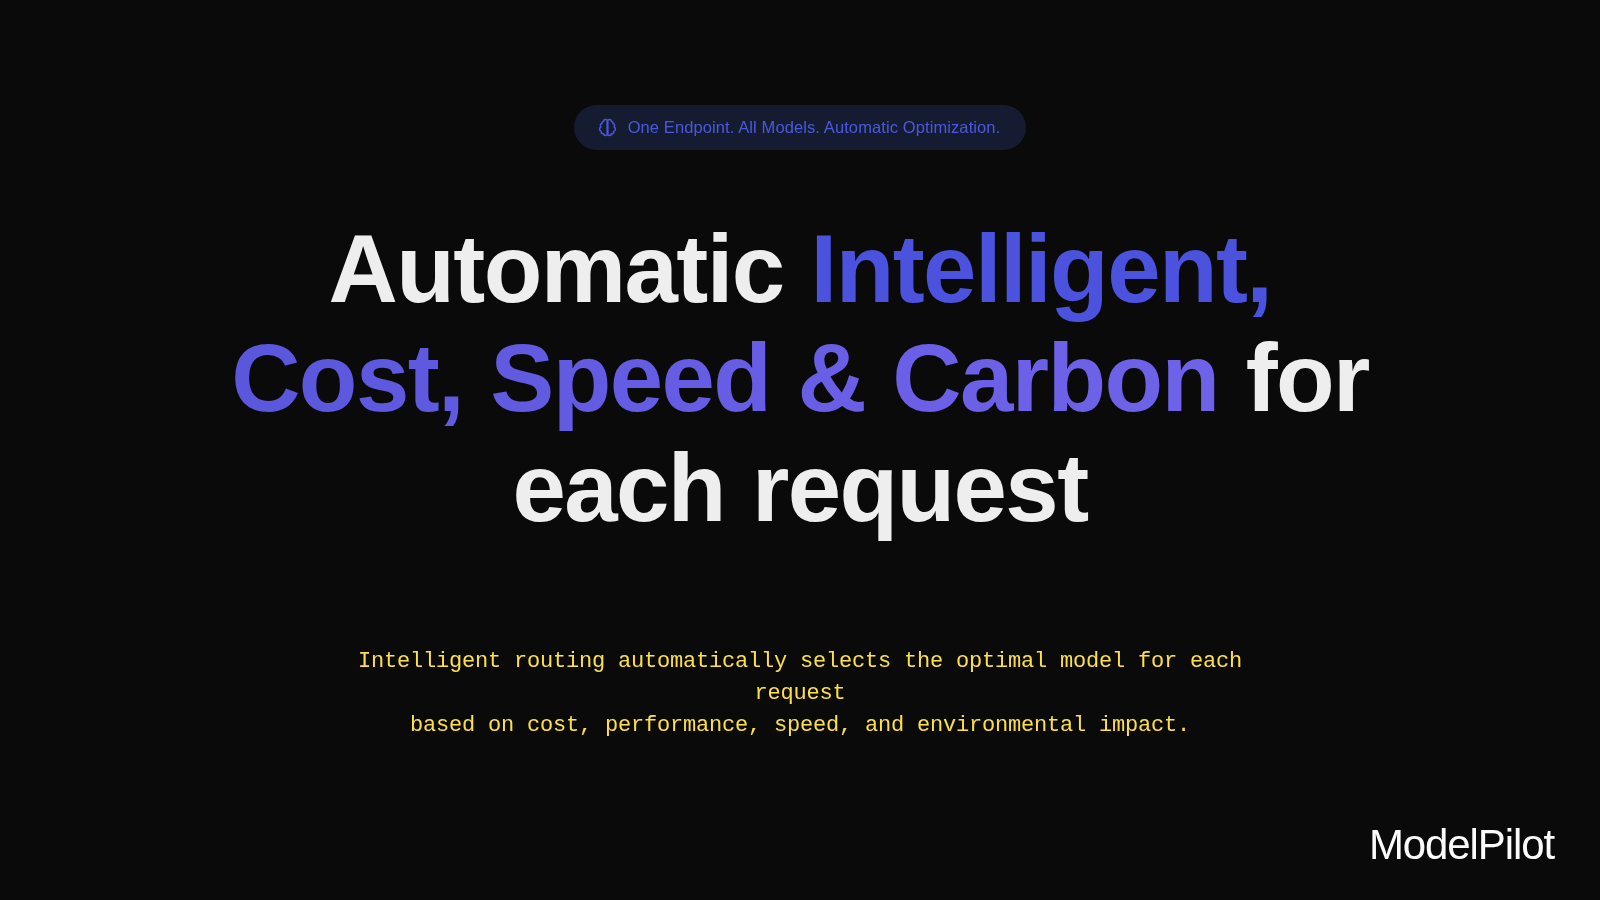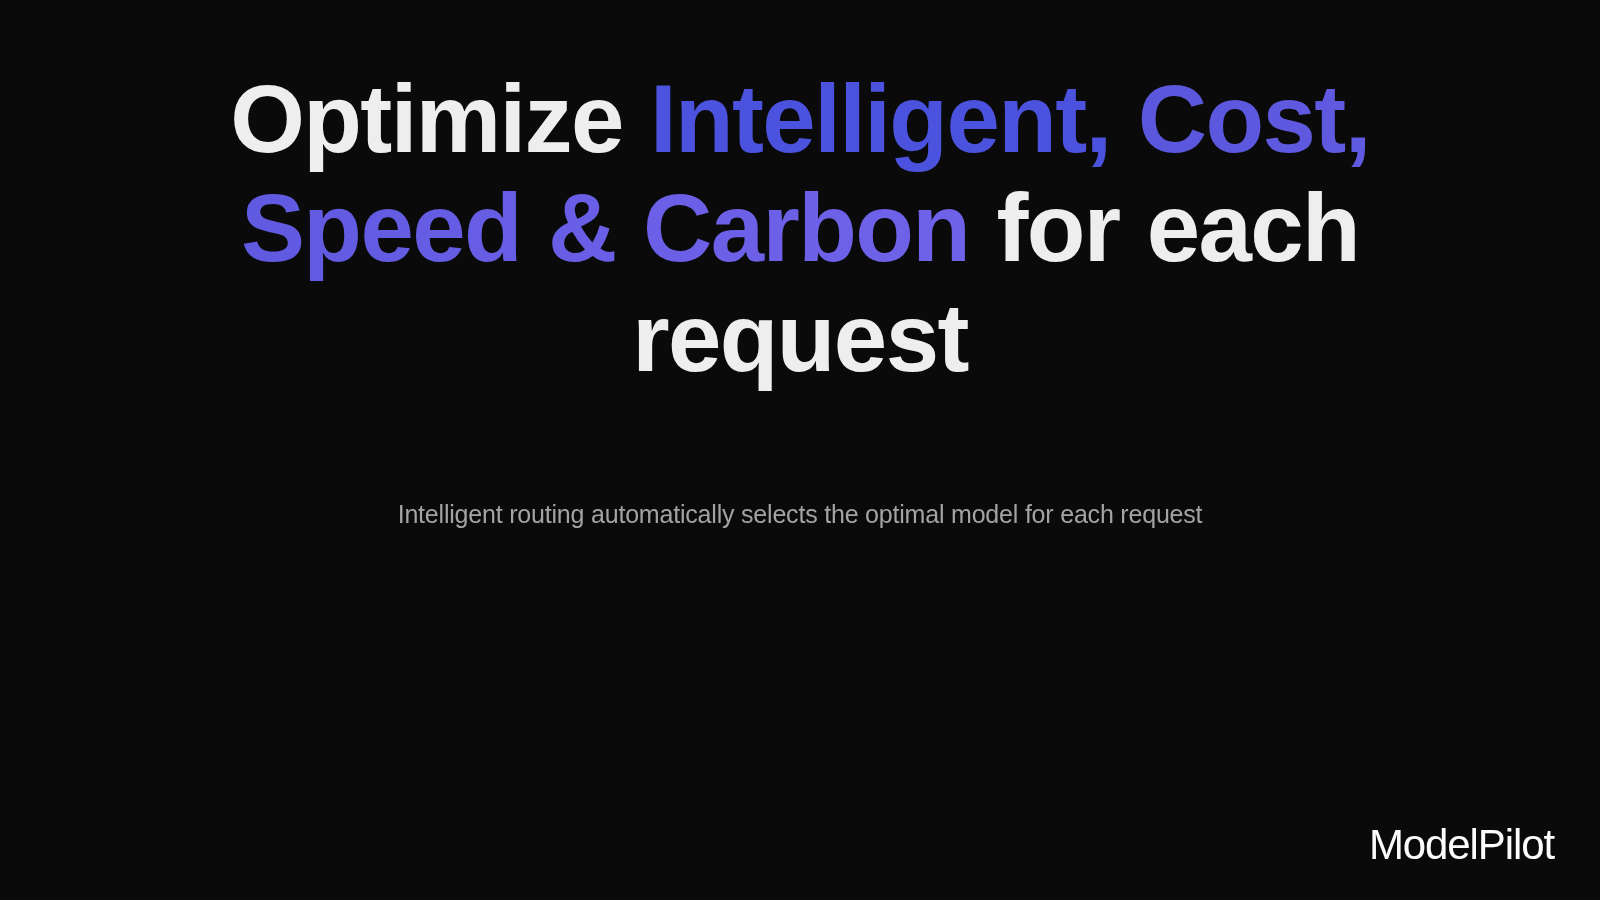--- a/index.html
+++ b/index.html
@@ -77,26 +77,26 @@
     background-clip:text;
     color:transparent;
     -webkit-text-fill-color:transparent;
   }
 
   
   .subtitle {
     margin-top:104px;
     width:930px;
     text-align:center;
-    font-size:25px;
+    font-size:22px;
     line-height:1.44;
     font-weight:400;
     letter-spacing:-0.2px;
-    color:#a3a3a3;
-    font-family:Liberation Sans, sans-serif;
+    color:#fde047;
+    font-family:Liberation Mono, monospace;
     font-stretch:condensed;
   }
   .subtitle .sub-line { display:block; }
 
   
   .wordmark {
     position:absolute;
     right:46px;
     bottom:34px;
     font-size:42px;
@@ -104,26 +104,37 @@
     letter-spacing:-1.1px;
     color:#fbfbfb;
     line-height:1;
   }
 </style>
 </head>
 <body>
 
 <div class="hero">
 
+  <div class="badge">
+    <span class="badge-icon">
+      <svg width="19" height="19" viewBox="0 0 24 24" fill="none" stroke="#4b58dd" stroke-width="1.9" stroke-linecap="round" stroke-linejoin="round">
+        <path d="M12 4.5a2.5 2.5 0 0 0-4.96-.46 2.5 2.5 0 0 0-1.98 3 2.5 2.5 0 0 0-1.32 4.24 3 3 0 0 0 .34 5.58 2.5 2.5 0 0 0 2.96 3.08A2.5 2.5 0 0 0 12 19.5Z"></path>
+        <path d="M12 4.5a2.5 2.5 0 0 1 4.96-.46 2.5 2.5 0 0 1 1.98 3 2.5 2.5 0 0 1 1.32 4.24 3 3 0 0 1-.34 5.58 2.5 2.5 0 0 1-2.96 3.08A2.5 2.5 0 0 1 12 19.5Z"></path>
+        <path d="M12 4.5v15"></path>
+      </svg>
+    </span>
+    <span class="badge-text">One Endpoint. All Models. Automatic Optimization.</span>
+  </div>
 
   <h1 class="headline">
-    <span>Optimize </span><span class="accent-a">Intelligent,</span>
+    <span>Automatic </span><span class="accent-a">Intelligent,</span>
     <span class="accent-b">Cost, Speed &amp; Carbon</span><span> for</span>
     <span>each request</span>
   </h1>
 
   <p class="subtitle">
     <span class="sub-line">Intelligent routing automatically selects the optimal model for each request</span>
+    <span class="sub-line">based on cost, performance, speed, and environmental impact.</span>
   </p>
 
   <div class="wordmark">ModelPilot</div>
 
 </div>
 
 </body></html>

